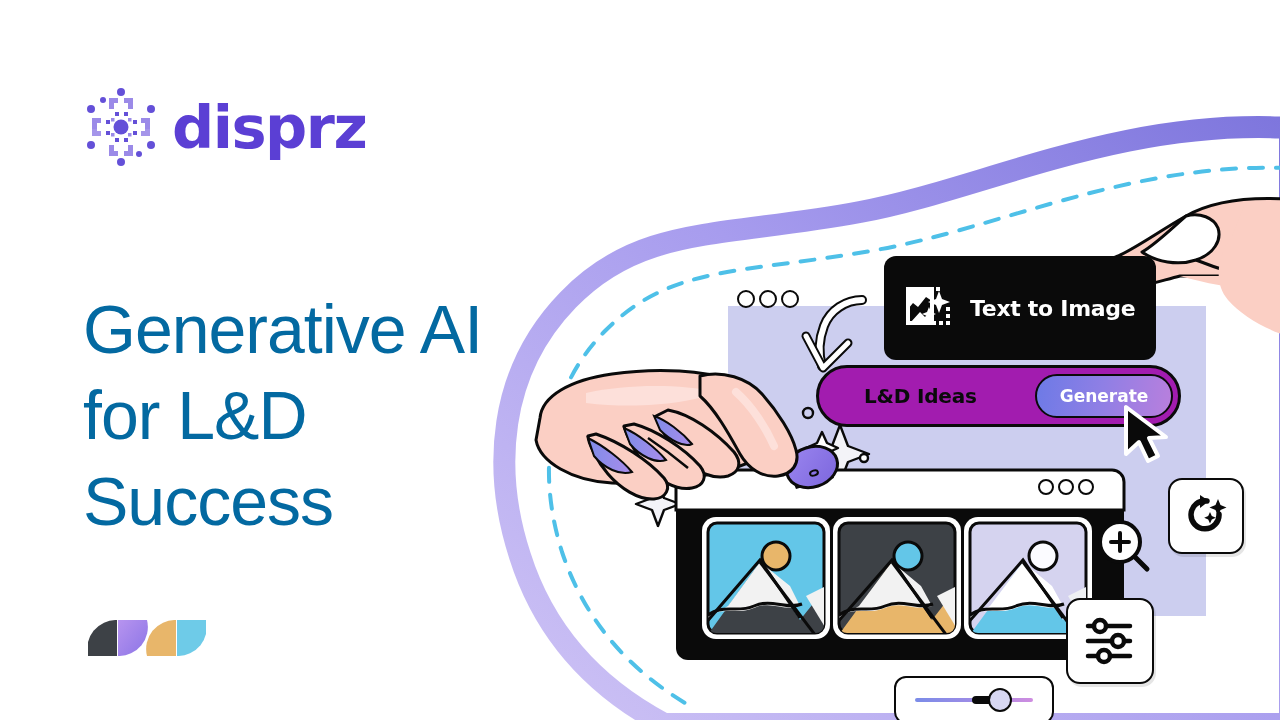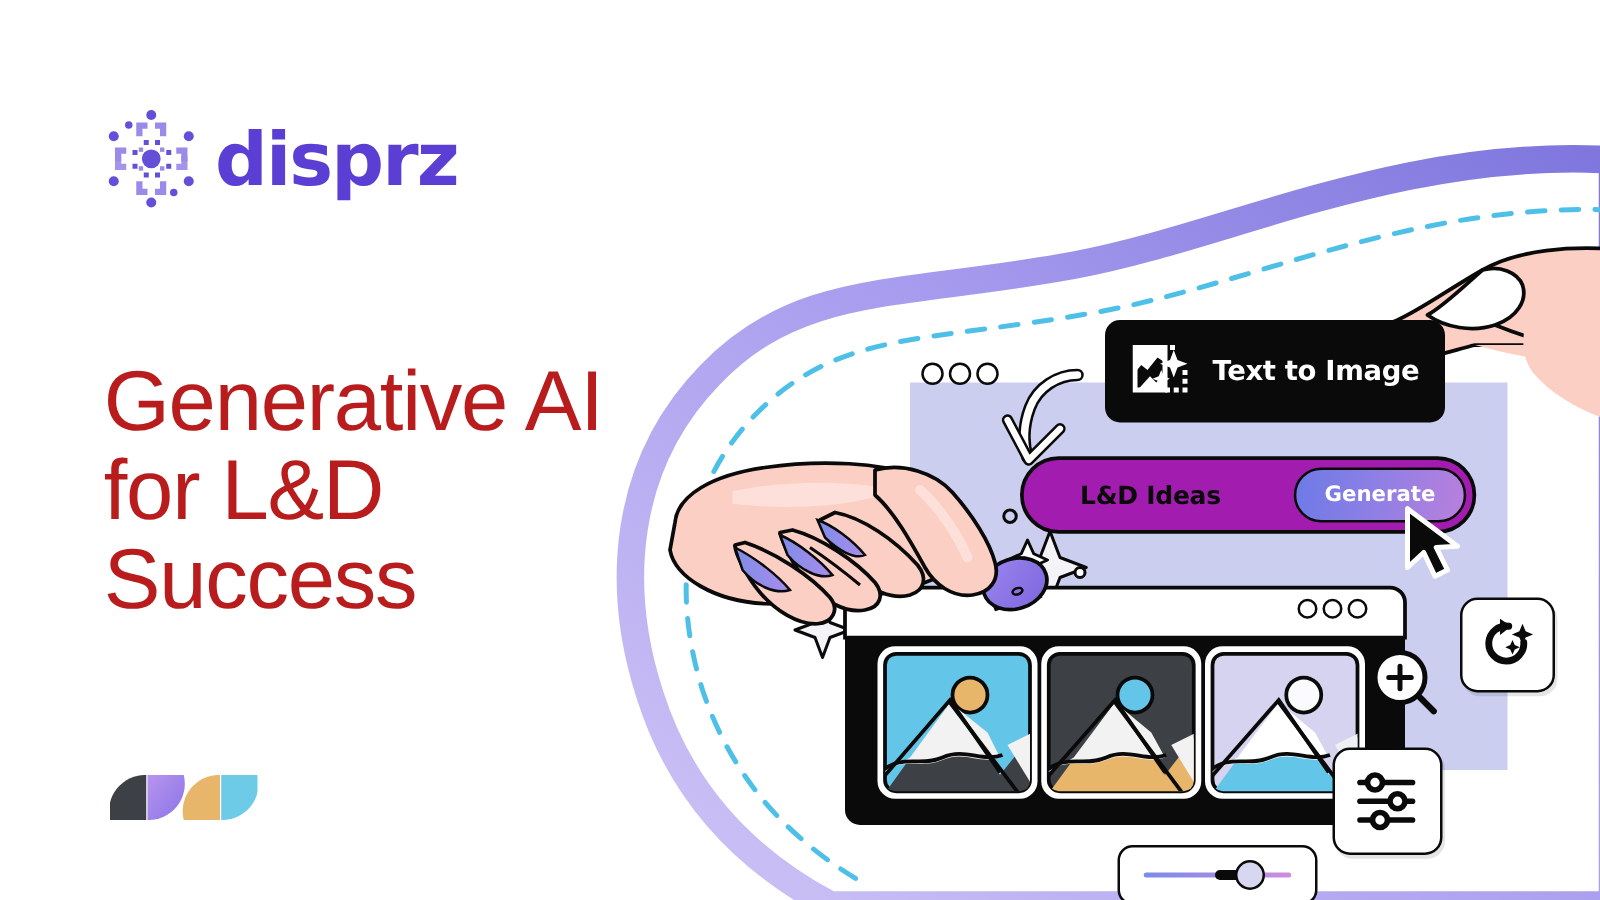--- a/index.html
+++ b/index.html
@@ -44,37 +44,37 @@
   }
 
   .headline {
     position: absolute;
     left: 83px;
     top: 240px;
     width: 500px;
     font-family: "Liberation Sans", sans-serif;
     font-weight: 300;
     font-size: 68px;
-    line-height: 71px;
+    line-height: 86px;
     letter-spacing: -1px;
-    color: #b91c1c;
+    color: #0369a1;
     white-space: pre-line;
   }
 
   .footmark { position:absolute; left: 88px; top: 620px; width: 118px; height: 36px; }
 
   
   .illo { position: absolute; left: 0; top: 0; width: 1280px; height: 720px; }
   .illo-svg { position:absolute; left:0; top:0; }
 
   
   .tti-chip {
     position: absolute;
     left: 884px; top: 256px;
-    width: 272px; height: 82px;
+    width: 272px; height: 104px;
     background: #0a0a0a;
     border-radius: 12px;
     display: flex;
     align-items: center;
     gap: 18px;
     padding-left: 22px;
     box-sizing: border-box;
     z-index: 40;
   }
   .tti-label {

